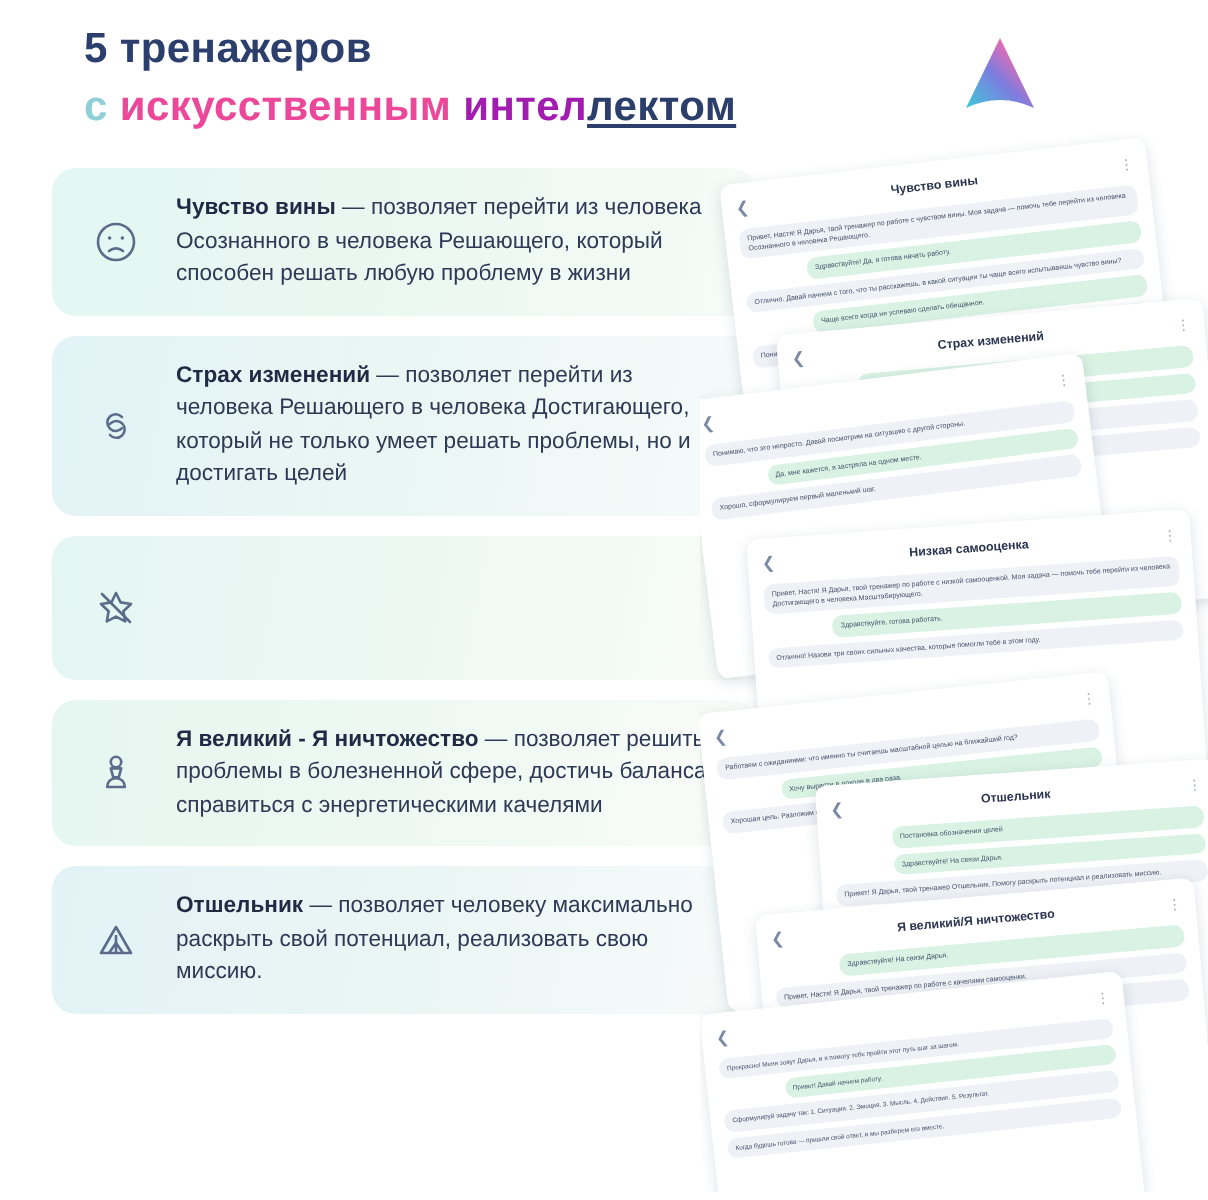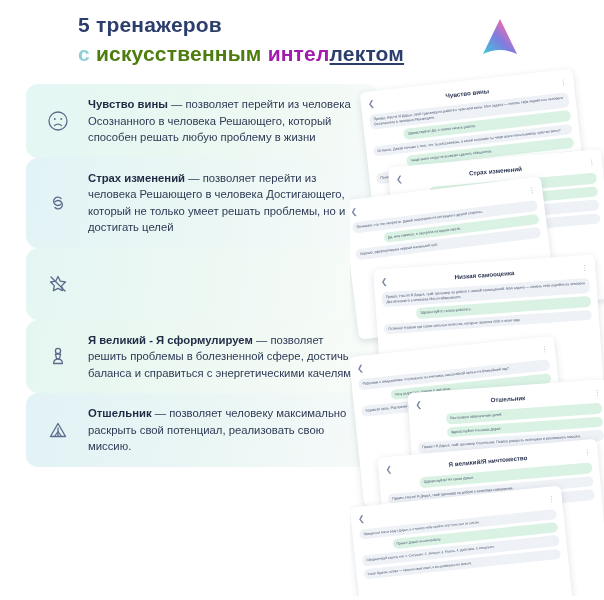--- a/index.html
+++ b/index.html
@@ -16,38 +16,38 @@
     height: 600px;
     background: #ffffff;
   }
 
   
   .header {
     position: absolute;
     left: 0; top: 12px;
     width: 604px;
     text-align: left;
-    padding-left: 78px;
+    padding-left: 42px;
   }
   .title-line1 {
     font-size: 21px;
     font-weight: bold;
     color: #2c3e6b;
     letter-spacing: 0.2px;
     line-height: 26px;
   }
   .title-line2 {
     font-size: 21px;
     font-weight: bold;
     line-height: 28px;
     letter-spacing: 0.2px;
     margin-top: 2px;
   }
   .w-s { color: #8fd0d8; }
-  .w-iskus { color: #4d7c0f; }
+  .w-iskus { color: #ec4899; }
   .w-intel { color: #a21caf; }
   .w-lektom { color: #2c3e6b; text-decoration: underline; }
 
   
   .logo {
     position: absolute;
     right: 82px;
     top: 16px;
     width: 44px;
     height: 44px;
@@ -58,20 +58,21 @@
   .cards {
     position: absolute;
     left: 26px;
     top: 84px;
     width: 352px;
   }
   .card {
     position: relative;
     border-radius: 12px;
     padding: 12px 14px 12px 62px;
+    margin-bottom: 10px;
     min-height: 72px;
   }
   .card .icon-wrap {
     position: absolute;
     left: 16px;
     top: 50%;
     transform: translateY(-50%);
     width: 32px;
     height: 32px;
     display: flex;
@@ -228,21 +229,21 @@
 
     <div class="card c3">
       <span class="icon-wrap">
         <svg width="26" height="26" viewBox="0 0 26 26" fill="none" stroke="#5b6b8a" stroke-width="1.3" stroke-linejoin="round">
           <circle cx="13" cy="8" r="2.6"></circle>
           <path d="M10.4 11.2h5.2l-1.2 4.4h-2.8z"></path>
           <path d="M8.6 20.5c0-2.6 1.8-4.4 4.4-4.4s4.4 1.8 4.4 4.4z"></path>
         </svg>
       </span>
       <p>
-        <b>Я великий - Я сформулируем</b><span> — </span><span>позволяет решить проблемы в болезненной сфере, достичь баланса и справиться с энергетическими качелями</span>
+        <b>Я великий - Я ничтожество</b><span> — </span><span>позволяет решить проблемы в болезненной сфере, достичь баланса и справиться с энергетическими качелями</span>
       </p>
     </div>
 
     <div class="card c4">
       <span class="icon-wrap">
         <svg width="26" height="26" viewBox="0 0 26 26" fill="none" stroke="#5b6b8a" stroke-width="1.3" stroke-linejoin="round">
           <path d="M13 6.5L20.5 19.5h-15z"></path>
           <path d="M13 10.5v9"></path>
           <path d="M9.5 19.5l3.5-5 3.5 5"></path>
         </svg>

